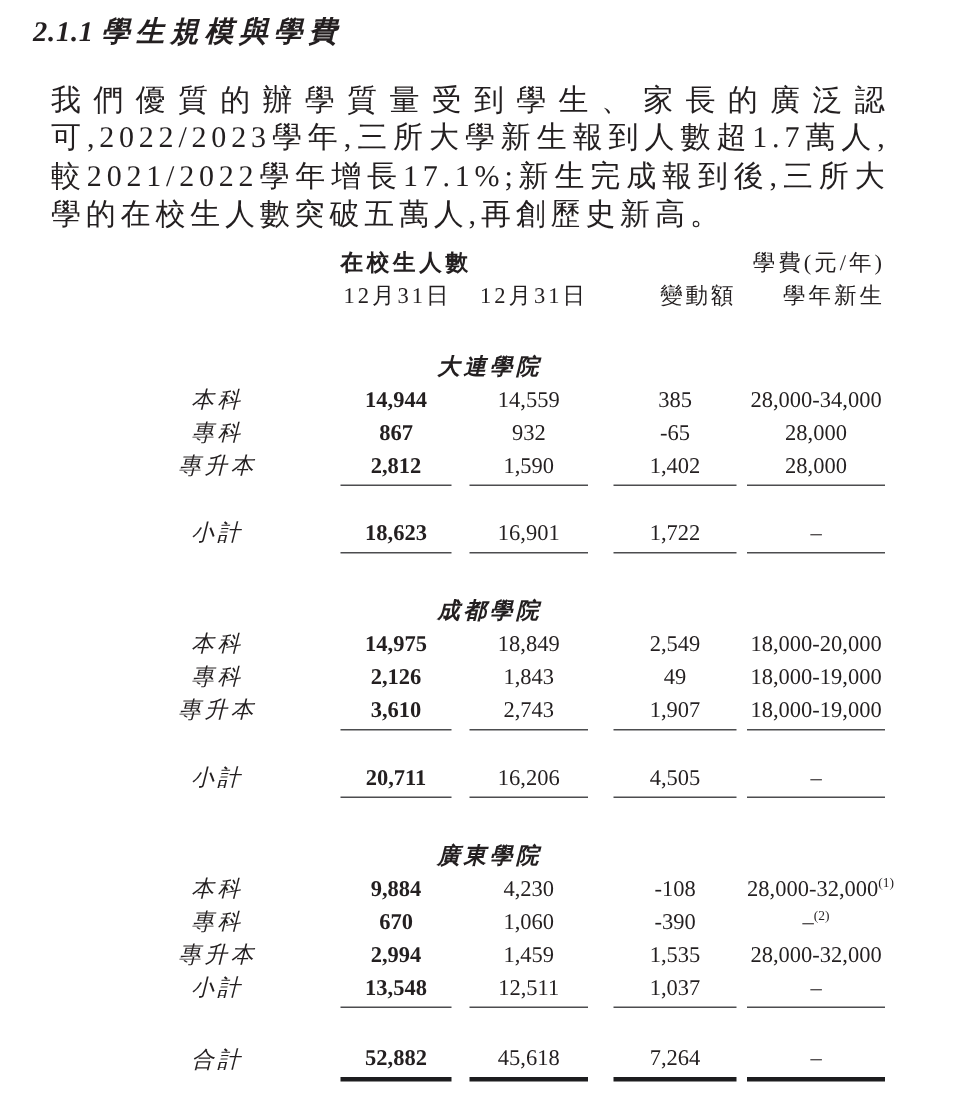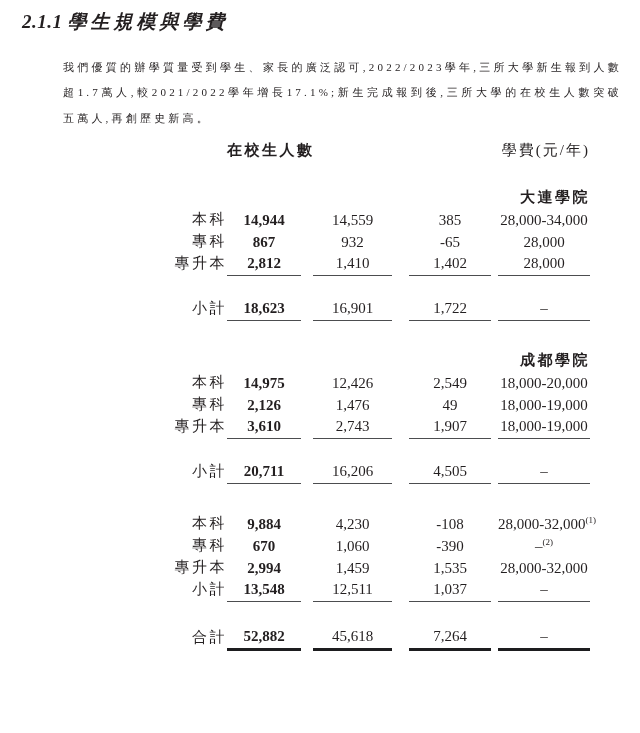--- a/index.html
+++ b/index.html
@@ -8,30 +8,30 @@
     font-family:"Liberation Serif","DejaVu Serif",serif;
   }
   .page{position:relative;width:640px;height:733px;}
   h1.title{
     margin:12px 0 0 22px;font-size:19px;line-height:20px;
     font-weight:bold;font-style:italic;
   }
   h1.title .num{letter-spacing:.5px;margin-right:5px;}
   h1.title .cjk{letter-spacing:4px;}
   p.intro{
-    margin:23px 0 0 63px;width:559px;
-    font-size:11px;line-height:25.3px;letter-spacing:3.2px;
+    margin:23px 0 0 34px;width:559px;
+    font-size:20px;line-height:25.3px;letter-spacing:3.2px;
     text-align:justify;
   }
   table.enrol{
     border-collapse:collapse;table-layout:fixed;
     margin:10px 0 0 63px;width:527px;font-size:15px;
   }
   td{padding:0 0 3px 0;vertical-align:bottom;white-space:nowrap;overflow:visible;}
-  .lbl{text-align:right;letter-spacing:2.5px;}
+  .lbl{text-align:center;letter-spacing:2.5px;font-style:italic;}
   .n{text-align:center;letter-spacing:0;}
   .b{font-weight:bold;}
   .hc{text-align:right;letter-spacing:2px;font-weight:normal;margin-top:40px;}
   .hgroup{text-align:left;letter-spacing:2.5px;}
   .hr{height:20px;}
   .dr{height:21px;}
   .sA{height:25px;}  
   .sB{height:23px;}  
   .sC{height:30px;}  
   .sD{height:26px;}  
@@ -65,20 +65,30 @@
         <tr class="hr">
       <td></td>
       <td colspan="3" class="hgroup b">在校生人數</td>
       <td></td>
       <td></td>
       <td></td>
       <td class="hc">學費(元/年)</td>
     </tr>
 
 
+    <tr class="hr">
+      <td></td>
+      <td class="hc b">12月31日</td>
+      <td></td>
+      <td class="hc">12月31日</td>
+      <td></td>
+      <td class="hc">變動額</td>
+      <td></td>
+      <td class="hc">學年新生</td>
+    </tr>
 
     <tr class="sA">
           <td colspan="8"></td>
         </tr>
 
     <tr class="dr">
       <td colspan="8" class="lbl b">大連學院</td>
     </tr>
     <tr class="dr">
       <td class="lbl">本科</td>
@@ -97,21 +107,21 @@
       <td class="n">932</td>
       <td></td>
       <td class="n">-65</td>
       <td></td>
       <td class="n"><span>28,000</span><sup></sup></td>
     </tr>
     <tr class="dr">
       <td class="lbl">專升本</td>
       <td class="n b u">2,812</td>
       <td></td>
-      <td class="n u">1,410</td>
+      <td class="n u">1,590</td>
       <td></td>
       <td class="n u">1,402</td>
       <td></td>
       <td class="n u"><span>28,000</span><sup></sup></td>
     </tr>
     <tr class="sB">
           <td colspan="8"></td>
         </tr>
     <tr class="dr">
       <td class="lbl">小計</td>
@@ -128,31 +138,31 @@
           <td colspan="8"></td>
         </tr>
 
     <tr class="dr">
       <td colspan="8" class="lbl b">成都學院</td>
     </tr>
     <tr class="dr">
       <td class="lbl">本科</td>
       <td class="n b">14,975</td>
       <td></td>
-      <td class="n">12,426</td>
+      <td class="n">18,849</td>
       <td></td>
       <td class="n">2,549</td>
       <td></td>
       <td class="n"><span>18,000-20,000</span><sup></sup></td>
     </tr>
     <tr class="dr">
       <td class="lbl">專科</td>
       <td class="n b">2,126</td>
       <td></td>
-      <td class="n">1,476</td>
+      <td class="n">1,843</td>
       <td></td>
       <td class="n">49</td>
       <td></td>
       <td class="n"><span>18,000-19,000</span><sup></sup></td>
     </tr>
     <tr class="dr">
       <td class="lbl">專升本</td>
       <td class="n b u">3,610</td>
       <td></td>
       <td class="n u">2,743</td>
@@ -173,20 +183,23 @@
       <td class="n u">4,505</td>
       <td></td>
       <td class="n u">–</td>
     </tr>
 
     <tr class="sC">
           <td colspan="8"></td>
         </tr>
 
     <tr class="dr">
+      <td colspan="8" class="lbl b">廣東學院</td>
+    </tr>
+    <tr class="dr">
       <td class="lbl">本科</td>
       <td class="n b">9,884</td>
       <td></td>
       <td class="n">4,230</td>
       <td></td>
       <td class="n">-108</td>
       <td></td>
       <td class="n"><span>28,000-32,000</span><sup>(1)</sup></td>
     </tr>
     <tr class="dr">

